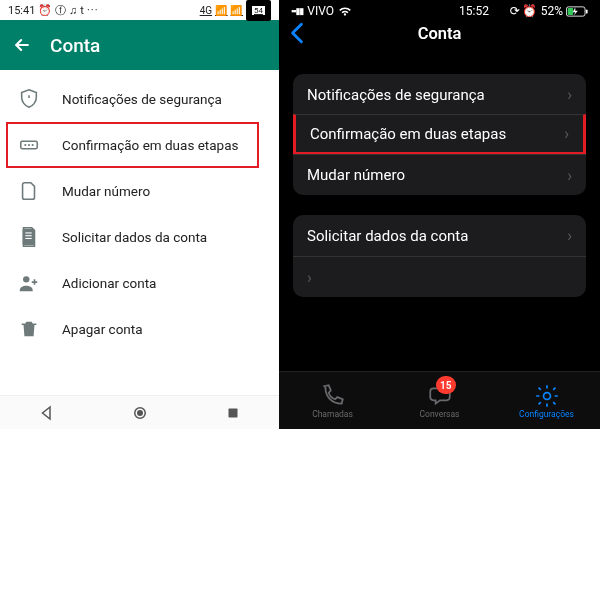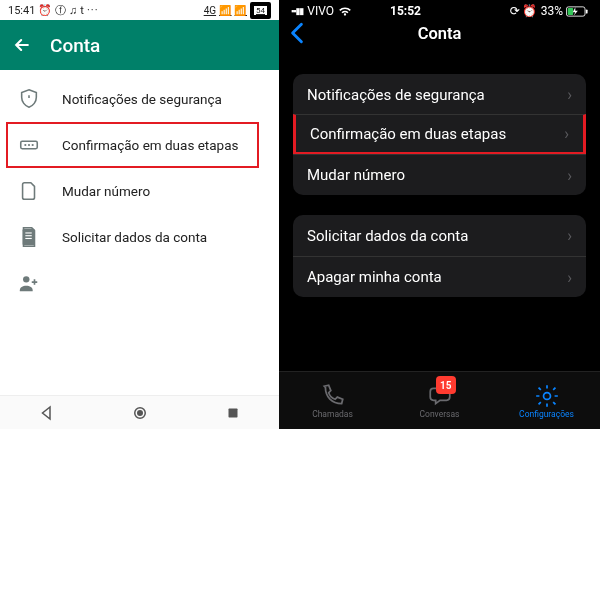--- a/index.html
+++ b/index.html
@@ -26,21 +26,21 @@
   .a-item.highlight::after { content: ""; position: absolute; left: 6px; right: 20px; top: 0; bottom: 0; border: 2px solid #e31b23; }
   .a-item-wrap { position: relative; }
 
   
   .a-nav { position: absolute; bottom: 0; left: 0; right: 0; height: 34px; background: #fafafa; display: flex; justify-content: space-around; align-items: center; border-top: 1px solid #eee; }
   .a-nav .nbtn { width: 18px; height: 18px; color: #555; }
 
   
   .i-status { height: 22px; font-size: 12px; color: #fff; display: flex; align-items: center; padding: 0 12px; }
   .i-status .lgroup { display: flex; align-items: center; gap: 4px; flex: 1; }
-  .i-status .cgroup { flex: 1; text-align: left; font-weight: 700; }
+  .i-status .cgroup { flex: 1; text-align: right; font-weight: 400; }
   .i-status .rgroup { flex: 1; display: flex; justify-content: flex-end; align-items: center; gap: 3px; }
   .i-status .batt { display:inline-flex; align-items:center; gap:2px;}
 
   
   .i-header { height: 38px; display: flex; align-items: flex-start; padding: 0 10px; position: relative; }
   .i-header .back { color: #0a84ff; font-size: 26px; line-height: 26px; }
   .i-header .title { position: absolute; left: 0; right: 0; text-align: center; font-size: 16.5px; font-weight: 600; color: #fff; top: 2px; pointer-events: none; }
 
   
   .i-section { margin: 14px 14px 0; background: #1c1c1e; border-radius: 10px; overflow: hidden; position: relative; }
@@ -49,21 +49,21 @@
   .i-row .label { font-size: 15px; flex: 1; }
   .i-row .chev { color: #5a5a5e; font-size: 16px; }
   .i-hl { border: 3px solid #e31b23; margin: -1px 0; }
 
   
   .i-tab { position: absolute; bottom: 0; left: 0; right: 0; height: 58px; background: #0d0d0d; border-top: 0.5px solid #222; display: flex; }
   .i-tab .tab { flex: 1; display: flex; flex-direction: column; align-items: center; justify-content: center; gap: 0px; position: relative; }
   .i-tab .tab .ico { width: 26px; height: 26px; color: #6a6a6e; }
   .i-tab .tab .tlabel { font-size: 8.5px; color: #6a6a6e; }
   .i-tab .tab.active .ico, .i-tab .tab.active .tlabel { color: #0a84ff; }
-  .i-tab .badge { position: absolute; top: 4px; right: 50%; transform: translateX(16px); background: #ff3b30; color: #fff; font-size: 10px; font-weight: 600; border-radius: 4px; min-width: 18px; height: 18px; display: flex; align-items: center; justify-content: center; padding: 0 4px; }
+  .i-tab .badge { position: absolute; top: 4px; right: 50%; transform: translateX(16px); background: #ff3b30; color: #fff; font-size: 10px; font-weight: 600; border-radius: 9px; min-width: 18px; height: 18px; display: flex; align-items: center; justify-content: center; padding: 0 4px; }
 
   svg { display: block; width: 100%; height: 100%; }
 </style>
 </head>
 <body>
 
 <div class="phone left">
 
   <div class="a-status">
     <div class="lgroup">
@@ -71,21 +71,21 @@
       <span>⏰</span>
       <span>ⓕ</span>
       <span>♫</span>
       <span>t</span>
       <span class="dots">···</span>
     </div>
     <div class="rgroup">
       <span>4G</span>
       <span>📶</span>
       <span>📶</span>
-      <span style="border:4px solid #000000;border-radius:2px;padding:0 2px;font-size:8px;">54</span>
+      <span style="border:6px solid #000000;border-radius:2px;padding:0 2px;font-size:8px;">54</span>
     </div>
   </div>
 
   <div class="a-appbar">
     <span style="width:20px;height:20px;">
       <svg viewBox="0 0 24 24" fill="none" stroke="currentColor" stroke-width="2.5" stroke-linecap="round">
           <path d="M19 12H5M11 18l-6-6 6-6"></path>
         </svg>
     </span>
     <span class="title">Conta</span>
@@ -147,23 +147,34 @@
 
     <div class="a-item-wrap">
       <div class="a-item">
         <span class="icon">
           <svg viewBox="0 0 24 24" fill="currentColor">
               <circle cx="9" cy="8" r="3.5"></circle>
               <path d="M2 20c0-3.3 3.1-5 7-5s7 1.7 7 5v1H2v-1z"></path>
               <path d="M18 8v6M15 11h6" stroke="currentColor" stroke-width="1.8" fill="none"></path>
             </svg>
         </span>
-      </div>
-    </div>
-
+        <span class="label">Adicionar conta</span>
+      </div>
+    </div>
+
+    <div class="a-item-wrap">
+      <div class="a-item">
+        <span class="icon">
+          <svg viewBox="0 0 24 24" fill="currentColor">
+              <path d="M6 7h12l-1 13H7L6 7zm3-3h6l1 2H8l1-2zM4 6h16v1.5H4V6z"></path>
+            </svg>
+        </span>
+        <span class="label">Apagar conta</span>
+      </div>
+    </div>
 
   </div>
 
   <div class="a-nav">
     <span class="nbtn">
       <svg viewBox="0 0 24 24" fill="none" stroke="currentColor" stroke-width="2">
           <path d="M16 4 L6 12 L16 20 Z" fill="none"></path>
         </svg>
     </span>
     <span class="nbtn">
@@ -189,21 +200,21 @@
       <span>
         <svg width="14" height="12" viewBox="0 0 24 20" fill="currentColor">
             <path d="M12 18a2 2 0 1 0 0-4 2 2 0 0 0 0 4zm-6-6a8.5 8.5 0 0 1 12 0l-2 2a5.7 5.7 0 0 0-8 0l-2-2zm-4-4a14 14 0 0 1 20 0l-2 2a11.2 11.2 0 0 0-16 0l-2-2z"></path>
           </svg>
       </span>
     </div>
     <div class="cgroup">15:52</div>
     <div class="rgroup">
       <span>⟳</span>
       <span>⏰</span>
-      <span>33%</span>
+      <span>52%</span>
       <span class="batt">
         <svg width="22" height="11" viewBox="0 0 26 12">
             <rect x="0.5" y="0.5" width="22" height="11" rx="2.5" fill="none" stroke="#fff"></rect>
             <rect x="2" y="2" width="6.5" height="8" rx="1" fill="#34c759"></rect>
             <rect x="23.5" y="3.5" width="2" height="5" rx="1" fill="#fff"></rect>
             <path d="M11 1 L8 7 L11 7 L9 11 L14 5 L11 5 Z" fill="#fff"></path>
           </svg>
       </span>
     </div>
   </div>
@@ -231,21 +242,20 @@
       <span class="chev">›</span>
     </div>
   </div>
 
   <div class="i-section" style="margin-top:20px;">
     <div class="i-row">
       <span class="label">Solicitar dados da conta</span>
       <span class="chev">›</span>
     </div>
     <div class="i-row">
-      <span class="label">Apagar minha conta</span>
       <span class="chev">›</span>
     </div>
   </div>
 
   <div class="i-tab">
     <div class="tab">
       <span class="ico">
         <svg viewBox="0 0 24 24" fill="none" stroke="currentColor" stroke-width="1.6">
             <path d="M5 4c0 9 6 15 15 15l1-4-5-2-2 2c-3-1-5-3-6-6l2-2-2-5-4 1z"></path>
           </svg>

